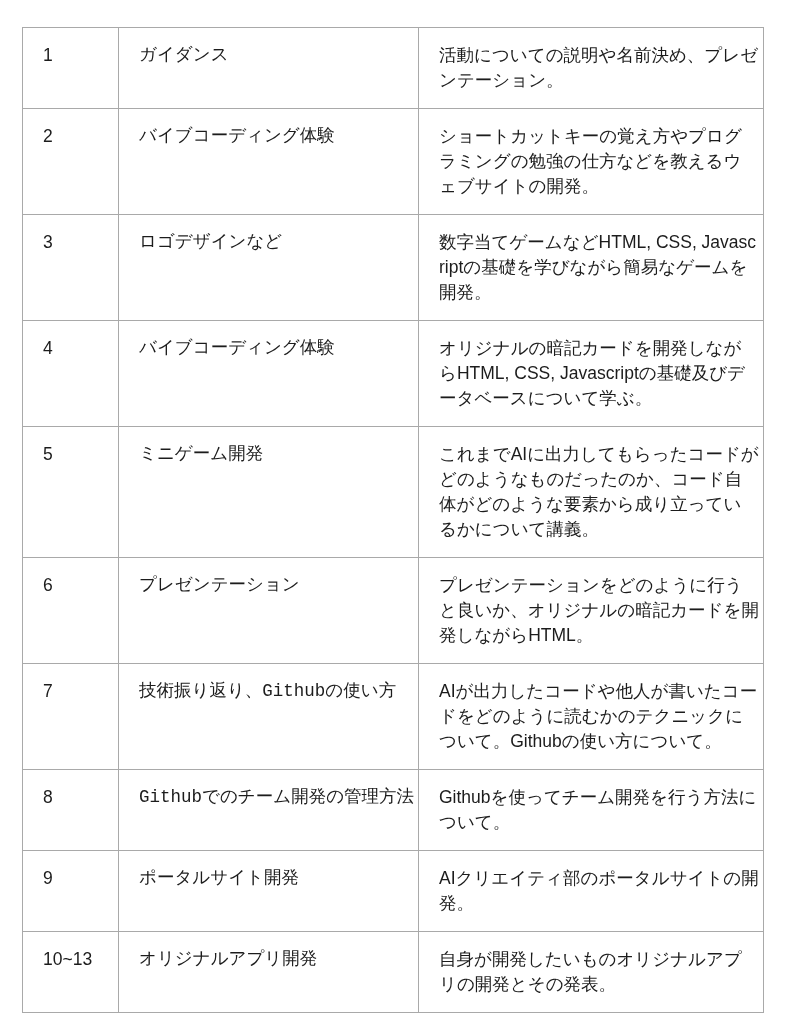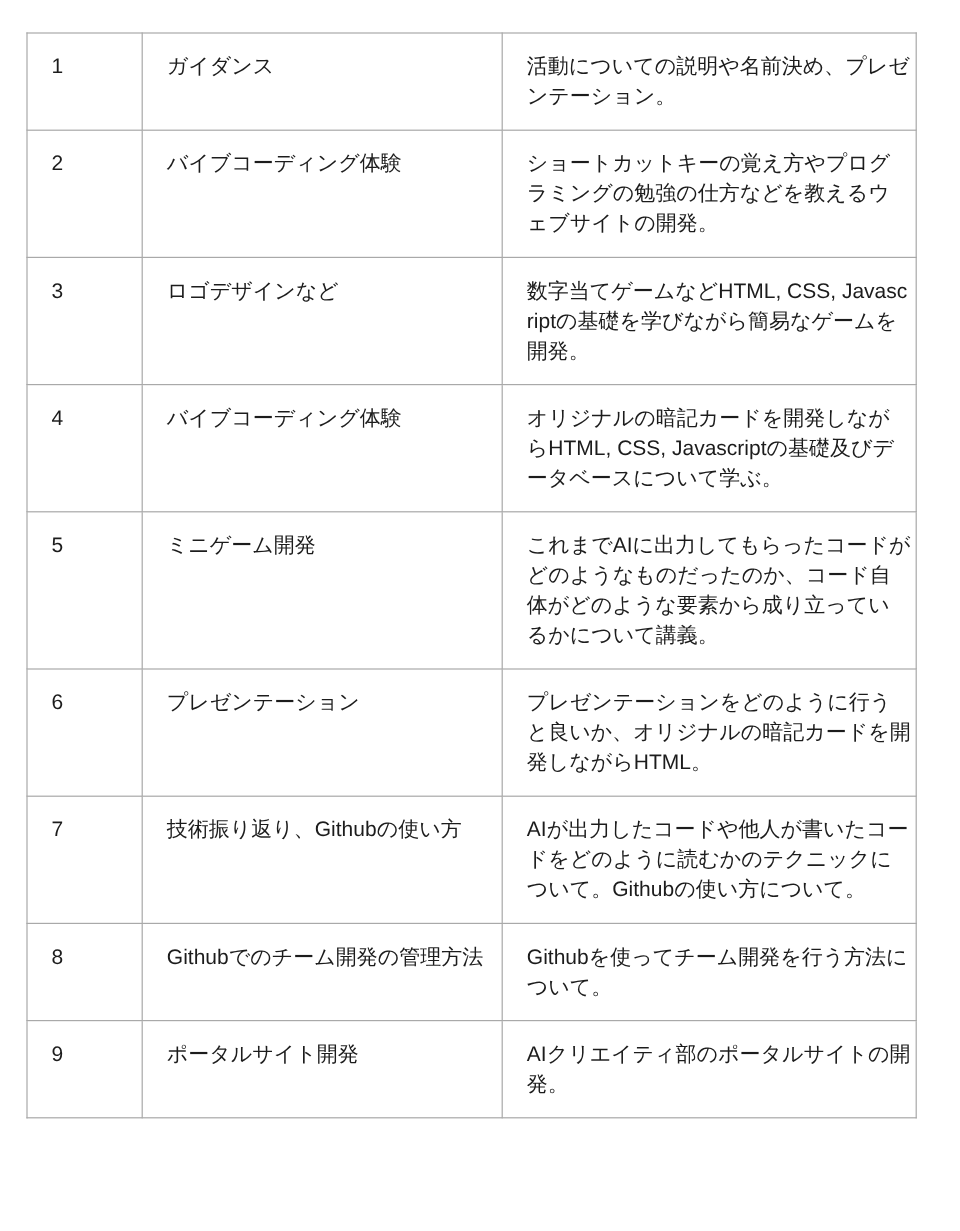--- a/index.html
+++ b/index.html
@@ -33,21 +33,21 @@
   }
   table.curriculum td {
     border: 1px solid var(--border-color);
     vertical-align: top;
     font-size: 17.5px;
     line-height: 25px;
     padding: 15px 4px 15px 20px;
     color: var(--text-color);
   }
   td.col-num  { padding-left: 18px; }
-  td.col-topic { white-space: nowrap; overflow: hidden; }
+  td.col-topic { white-space: nowrap; overflow: hidden; font-family: Liberation Mono, monospace; }
   td.col-desc { word-break: break-all; overflow-wrap: anywhere; }
 </style>
 </head>
 <body>
 
 <div class="page">
   <table class="curriculum">
     <colgroup>
       <col style="width:96px">
       <col style="width:300px">
@@ -101,15 +101,20 @@
     <td class="col-topic">Githubでのチーム開発の管理方法</td>
     <td class="col-desc">Githubを使ってチーム開発を行う方法について。</td>
   </tr>
 
   <tr>
     <td class="col-num">9</td>
     <td class="col-topic">ポータルサイト開発</td>
     <td class="col-desc">AIクリエイティ部のポータルサイトの開発。</td>
   </tr>
 
+  <tr>
+    <td class="col-num">10~13</td>
+    <td class="col-topic">オリジナルアプリ開発</td>
+    <td class="col-desc">自身が開発したいものオリジナルアプリの開発とその発表。</td>
+  </tr>
 </tbody>
   </table>
 </div>
 
 </body></html>

